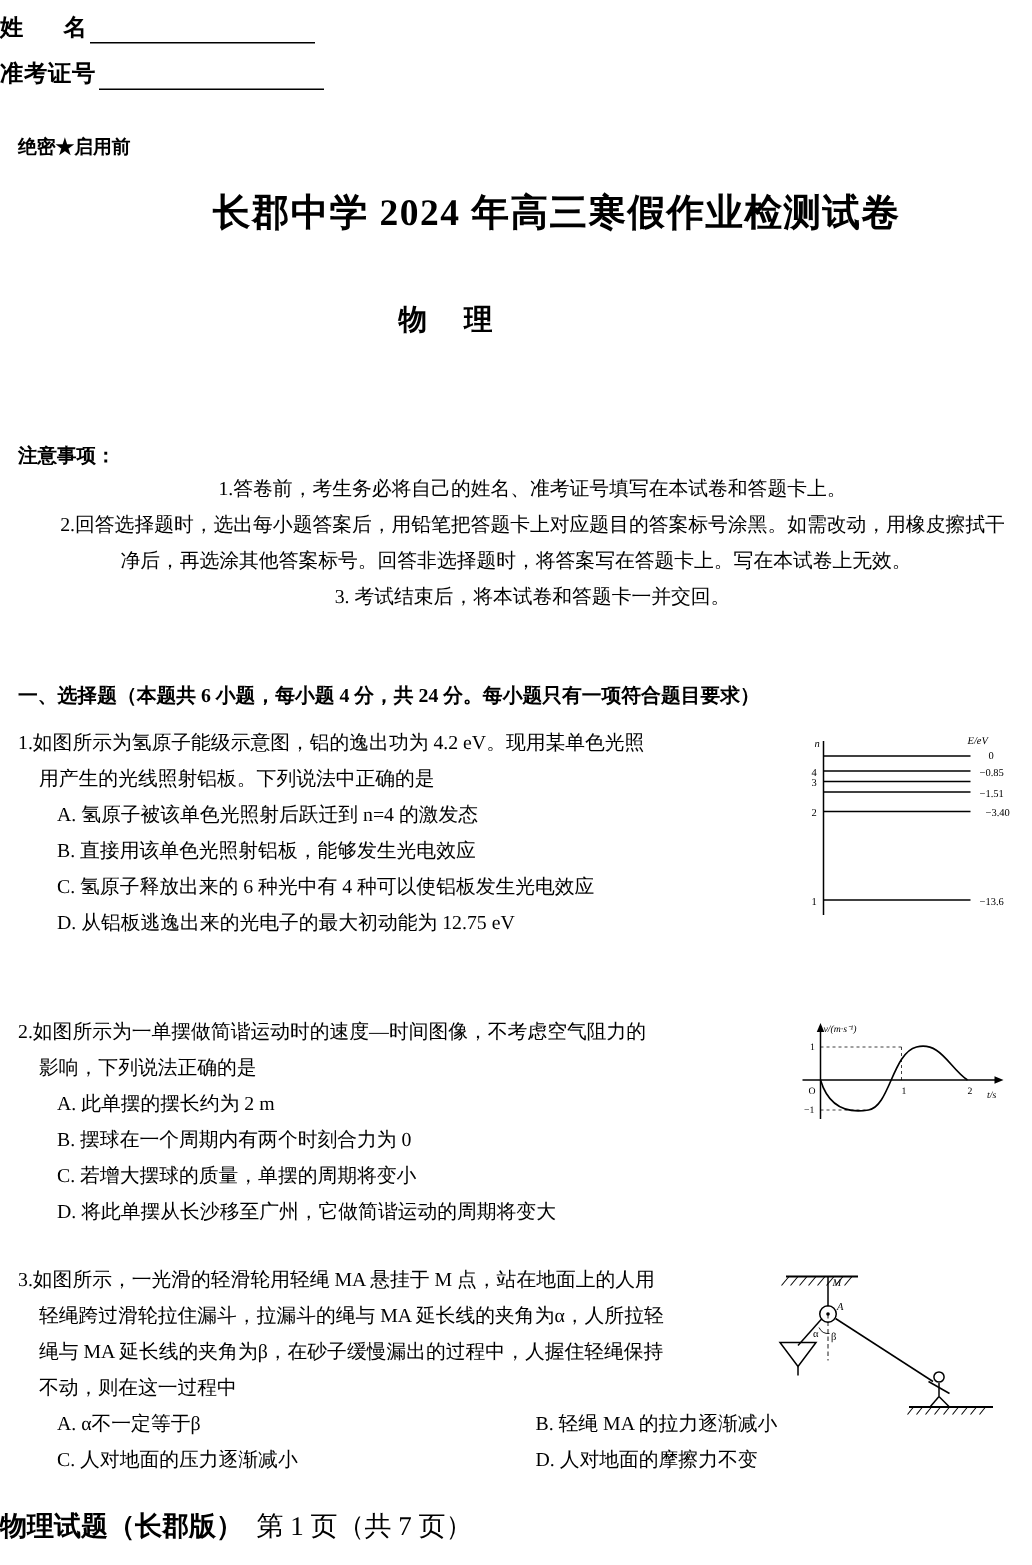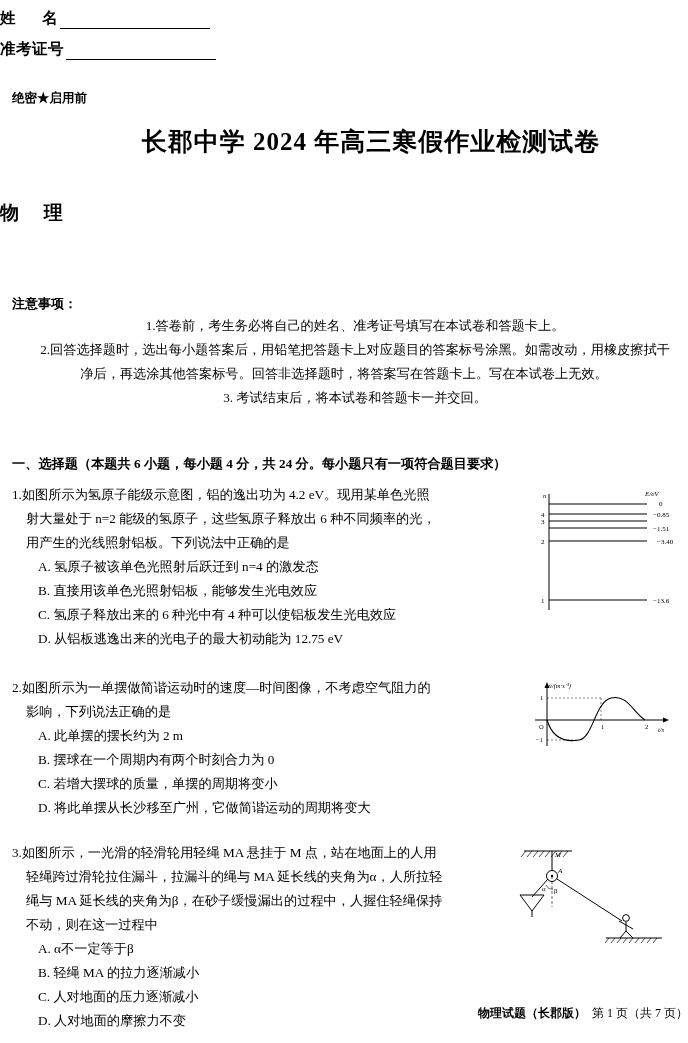--- a/index.html
+++ b/index.html
@@ -35,21 +35,21 @@
     font-size:12.5px;font-weight:bold;
   }
 
   .title{
     position:absolute;left:0;top:125px;width:688px;text-align:center;
     font-size:25px;font-weight:bold;letter-spacing:1px;
     font-family:"Liberation Serif","DejaVu Serif",serif;
     margin-left:27px;
   }
   .subject{
-    position:absolute;left:0;top:200px;width:604px;
+    position:absolute;left:0;top:200px;width:604px;text-align:center;
     font-size:19px;font-weight:bold;letter-spacing:10px;
   }
 
   .notes-title{
     position:absolute;left:12px;top:295px;
     font-size:13px;font-weight:bold;
   }
   .notes{
     position:absolute;left:12px;top:314px;width:664px;
     font-size:13.2px;line-height:24px;
@@ -67,36 +67,36 @@
     position:absolute;left:12px;width:664px;
     font-size:13.2px;line-height:24px;
   }
   .q1{top:483px;}
   .q2{top:676px;}
   .q3{top:841px;}
 
   .qline{white-space:nowrap;}
   .q-indent{padding-left:14px;}
   .opt{padding-left:26px;}
-  .opt-row{display:flex;flex-direction:column;}
+  .opt-row{display:flex;}
   .opt-row .o{width:330px;}
 
   .narrow{width:470px;white-space:normal;}
   .narrow2{width:510px;white-space:normal;}
   .narrow3{width:520px;white-space:normal;}
 
   
   .fig{position:absolute;}
   .fig1{left:527px;top:488px;width:150px;height:130px;}
   .fig2{left:527px;top:678px;width:150px;height:82px;}
   .fig3{left:510px;top:845px;width:170px;height:100px;}
 
   .footer{
-    position:absolute;left:0;top:1005px;width:688px;text-align:right;
-    font-size:12px;
+    position:absolute;left:0;top:1005px;width:688px;text-align:left;
+    font-size:18px;
   }
   .footer b{font-weight:bold;}
 </style>
 </head>
 <body>
 
 <div class="page">
 
   <div class="topfields">
     <div class="field">
@@ -120,21 +120,20 @@
     <p class="ind">2.回答选择题时，选出每小题答案后，用铅笔把答题卡上对应题目的答案标号涂黑。如需改动，用橡皮擦拭干净后，再选涂其他答案标号。回答非选择题时，将答案写在答题卡上。写在本试卷上无效。</p>
     <p class="ind">3. 考试结束后，将本试卷和答题卡一并交回。</p>
   </div>
 
   <div class="sec-head">
     <span>一、选择题</span><span class="norm">（本题共 6 小题，每小题 4 分，共 24 分。每小题只有一项符合题目要求）</span>
   </div>
 
   <div class="qblock q1">
     <div class="qline"><span>1.</span><span>如图所示为氢原子能级示意图，铝的逸出功为 4.2 eV。现用某单色光照</span></div>
-    <div class="qline q-indent">射大量处于 n=2 能级的氢原子，这些氢原子释放出 6 种不同频率的光，</div>
     <div class="qline q-indent">用产生的光线照射铝板。下列说法中正确的是</div>
     <div class="opt">A. 氢原子被该单色光照射后跃迁到 n=4 的激发态</div>
     <div class="opt">B. 直接用该单色光照射铝板，能够发生光电效应</div>
     <div class="opt">C. 氢原子释放出来的 6 种光中有 4 种可以使铝板发生光电效应</div>
     <div class="opt">D. 从铝板逃逸出来的光电子的最大初动能为 12.75 eV</div>
   </div>
 
   <div class="fig fig1">
     <svg width="150" height="130" viewBox="0 0 150 130">
 

